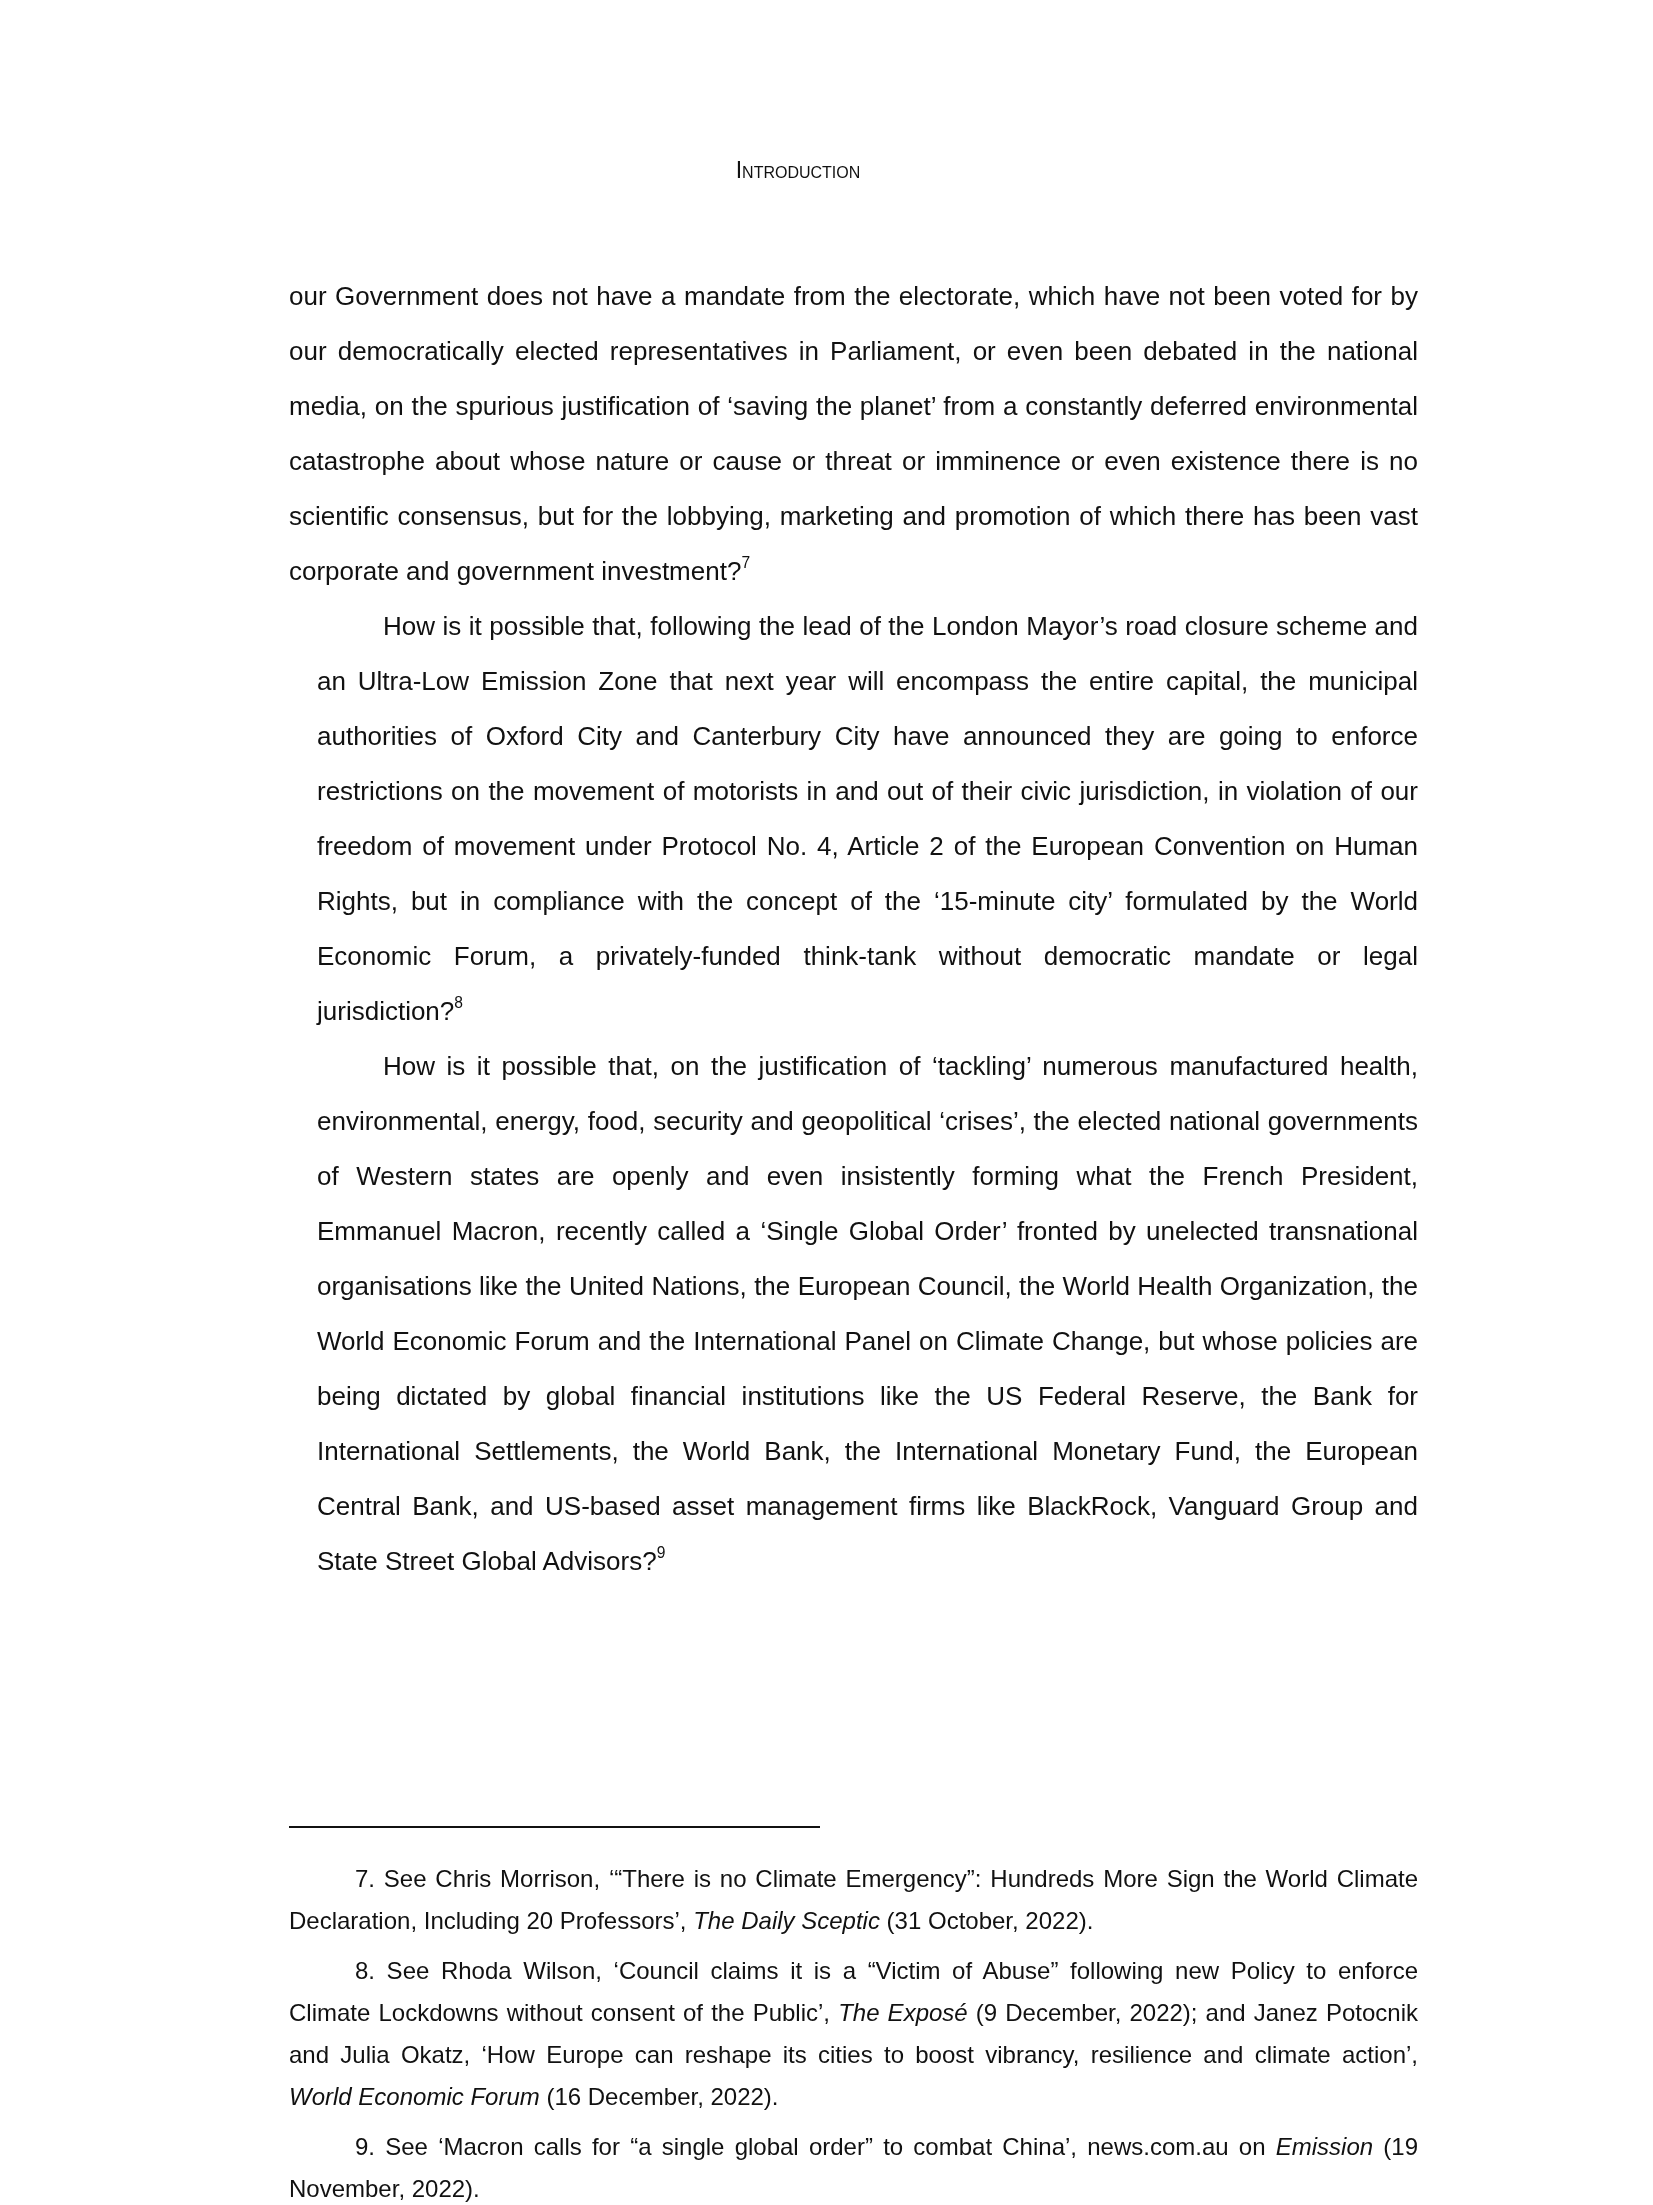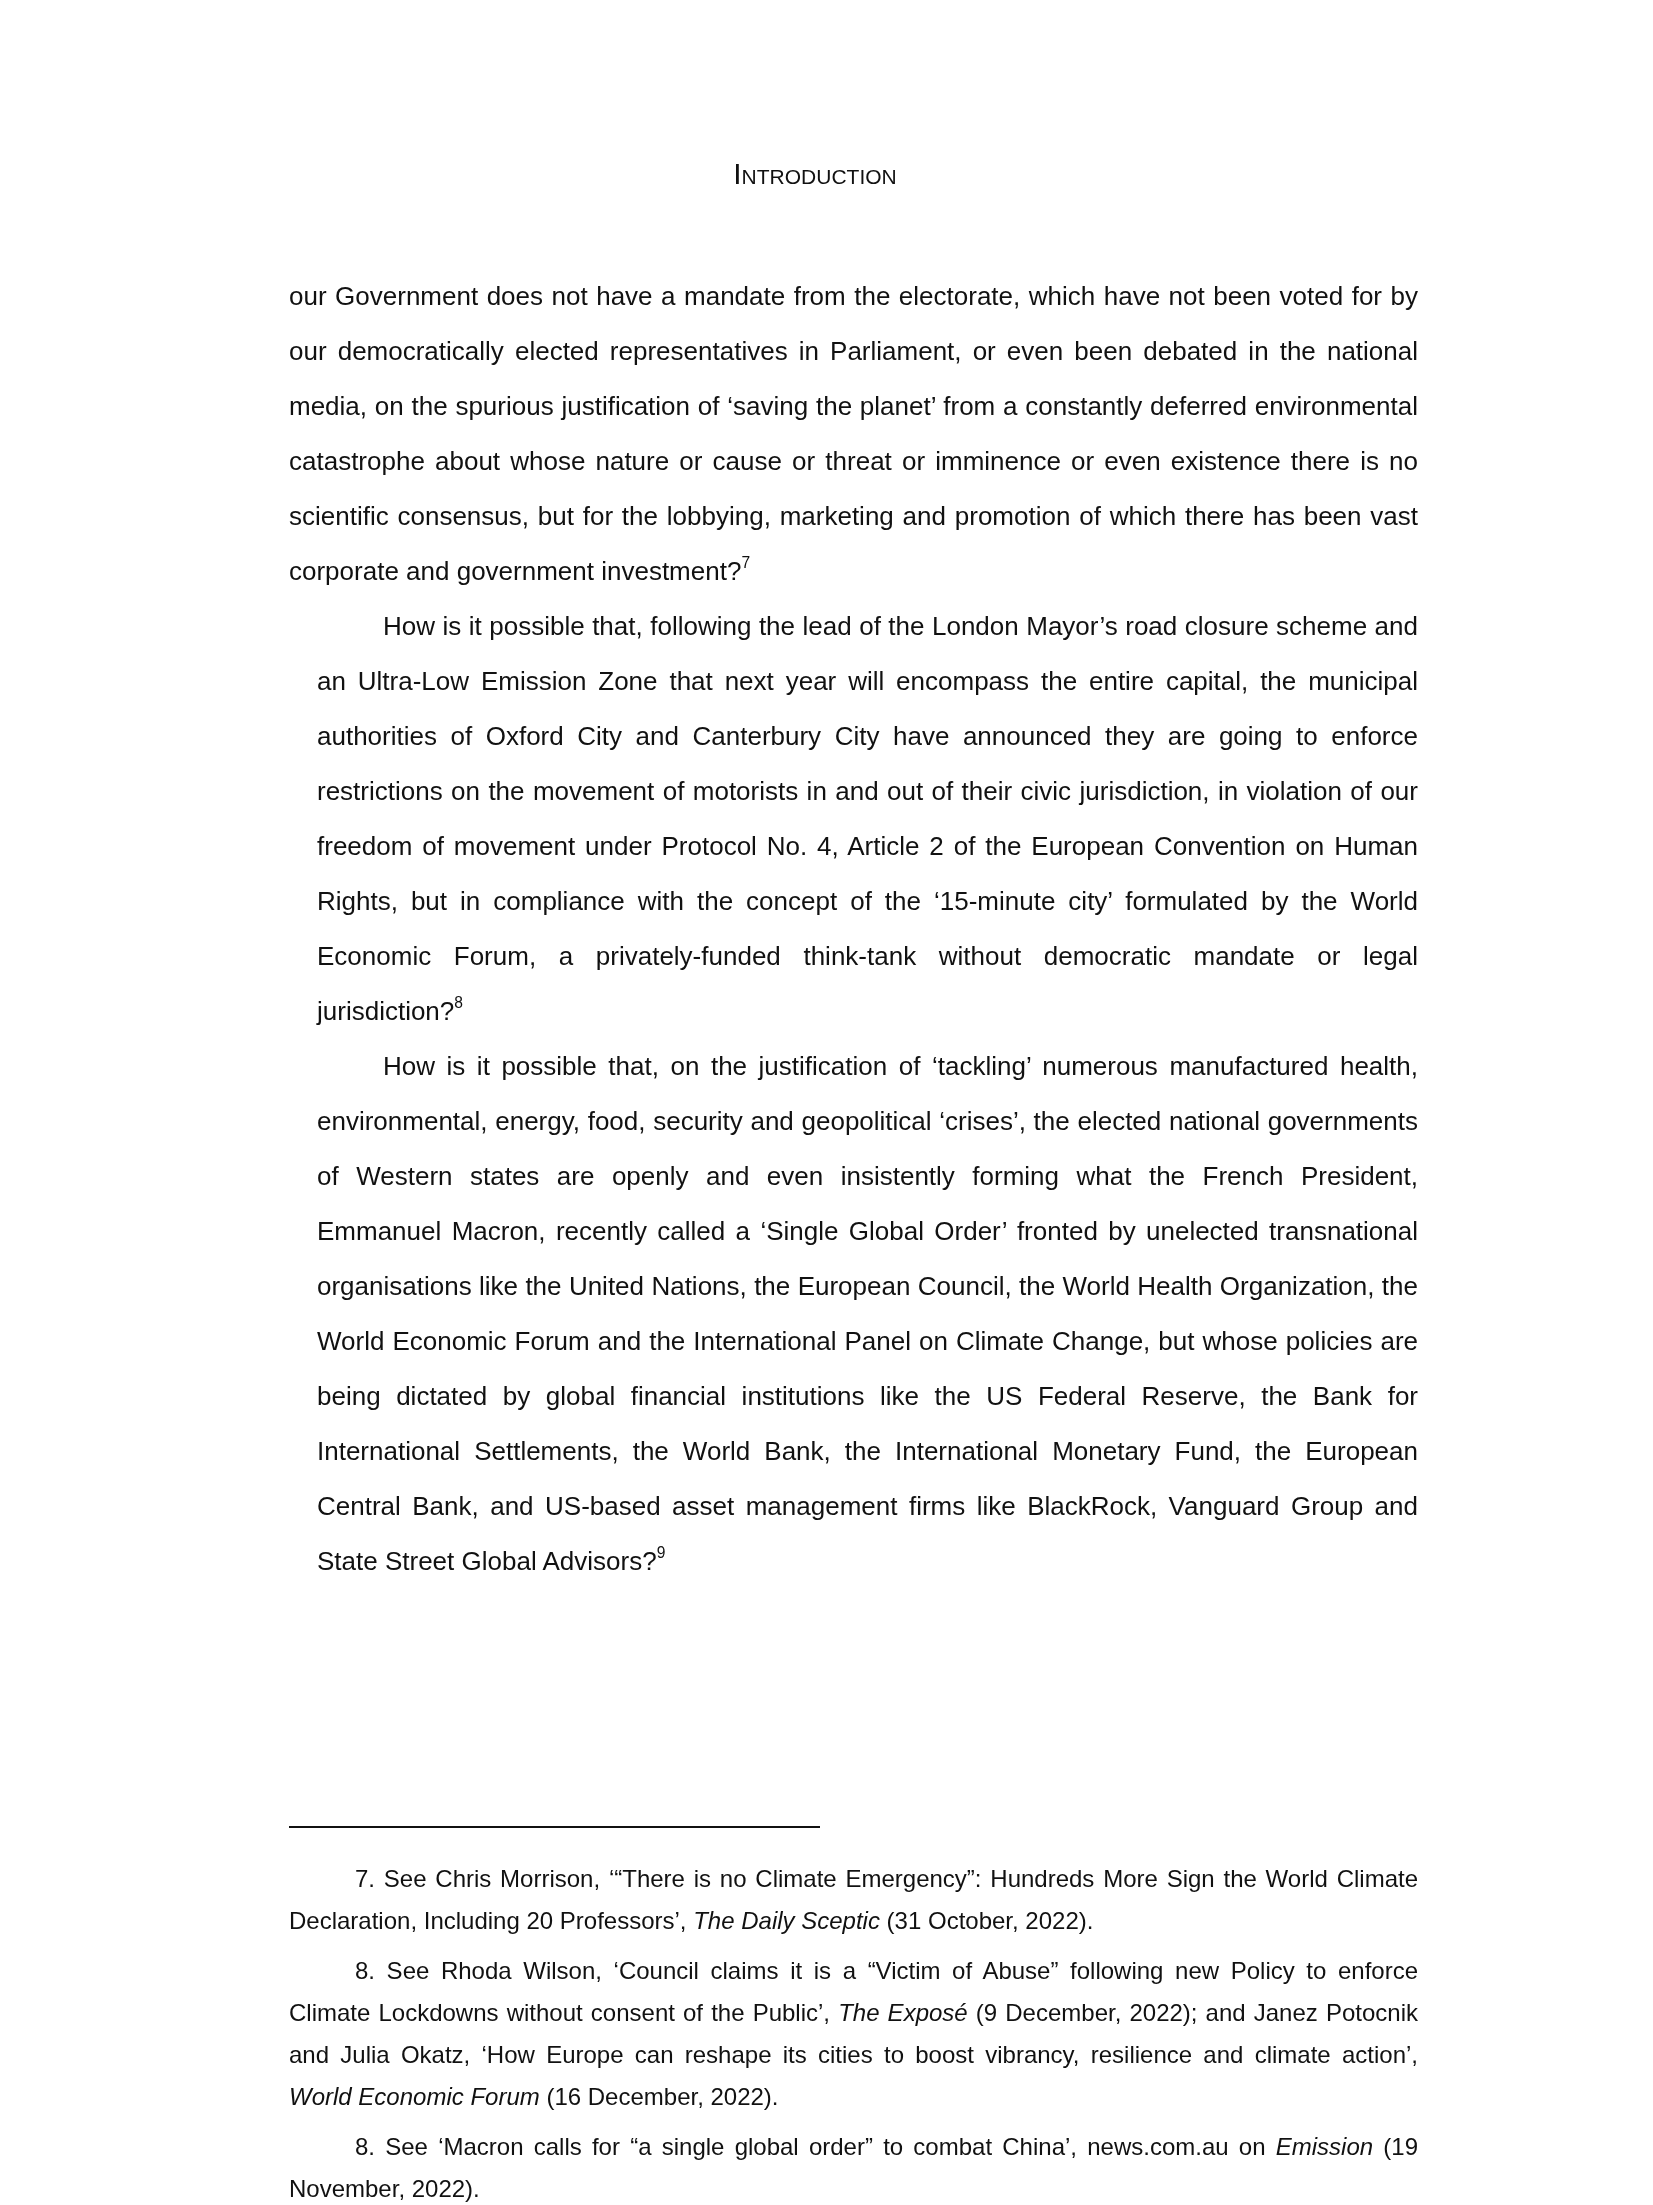--- a/index.html
+++ b/index.html
@@ -1,17 +1,17 @@
 <!DOCTYPE html>
 <html style="font-size:7px"><head>
 <meta charset="utf-8">
 <style>
   html, body { margin:0; padding:0; background:#ffffff; }
   body { width:1654px; height:2448px; position:relative; overflow:hidden; color:#111; font-family:"Liberation Sans", sans-serif; }
-  .header { position:absolute; top:157px; left:17px; width:1596px; text-align:center; font-size:30px; font-variant:small-caps; letter-spacing:0; }
+  .header { position:absolute; top:157px; left:0; width:1596px; text-align:center; font-size:23px; font-variant:small-caps; letter-spacing:0; }
   .body-text { position:absolute; top:269px; left:289px; width:1129px; font-size:26px; line-height:55px; text-align:justify; }
   .body-text p { margin:0; }
   .body-text p.indent { text-indent:66px; margin-top:0;margin-left:28px; }
   sup { font-size:0.6em; line-height:0; vertical-align:0.75em; }
   .rule { position:absolute; top:1826px; left:289px; width:531px; height:2.2px; background:#111; }
   .footnotes { position:absolute; top:1850px; left:289px; width:1129px; font-size:24px; line-height:42px; text-align:justify; }
   .footnotes p { margin:8px 0 8px 0; text-indent:66px; }
   .footnotes i { font-style:italic; }
 </style>
 </head>
@@ -23,15 +23,15 @@
   <p><span>our Government does not have a mandate from the electorate, which have not been voted for by our democratically elected representatives in Parliament, or even been debated in the national media, on the spurious justification of ‘saving the planet’ from a constantly deferred environmental catastrophe about whose nature or cause or threat or imminence or even existence there is no scientific consensus, but for the lobbying, marketing and promotion of which there has been vast corporate and government investment?</span><sup>7</sup></p>
   <p class="indent"><span>How is it possible that, following the lead of the London Mayor’s road closure scheme and an Ultra-Low Emission Zone that next year will encompass the entire capital, the municipal authorities of Oxford City and Canterbury City have announced they are going to enforce restrictions on the movement of motorists in and out of their civic jurisdiction, in violation of our freedom of movement under Protocol No. 4, Article 2 of the European Convention on Human Rights, but in compliance with the concept of the ‘15-minute city’ formulated by the World Economic Forum, a privately-funded think-tank without democratic mandate or legal jurisdiction?</span><sup>8</sup></p>
   <p class="indent"><span>How is it possible that, on the justification of ‘tackling’ numerous manufactured health, environmental, energy, food, security and geopolitical ‘crises’, the elected national governments of Western states are openly and even insistently forming what the French President, Emmanuel Macron, recently called a ‘Single Global Order’ fronted by unelected transnational organisations like the United Nations, the European Council, the World Health Organization, the World Economic Forum and the International Panel on Climate Change, but whose policies are being dictated by global financial institutions like the US Federal Reserve, the Bank for International Settlements, the World Bank, the International Monetary Fund, the European Central Bank, and US-based asset management firms like BlackRock, Vanguard Group and State Street Global Advisors?</span><sup>9</sup></p>
 </div>
 
 <div class="rule"></div>
 
 <div class="footnotes">
   <p><span>7. See Chris Morrison, ‘“There is no Climate Emergency”: Hundreds More Sign the World Climate Declaration, Including 20 Professors’, </span><i>The Daily Sceptic</i><span> (31 October, 2022).</span></p>
   <p><span>8. See Rhoda Wilson, ‘Council claims it is a “Victim of Abuse” following new Policy to enforce Climate Lockdowns without consent of the Public’, </span><i>The Exposé</i><span> (9 December, 2022); and Janez Potocnik and Julia Okatz, ‘How Europe can reshape its cities to boost vibrancy, resilience and climate action’, </span><i>World Economic Forum</i><span> (16 December, 2022).</span></p>
-  <p><span>8. See ‘Macron calls for “a single global order” to combat China’, news.com.au on </span><i>Emission</i><span> (19 November, 2022).</span></p>
+  <p><span>9. See ‘Macron calls for “a single global order” to combat China’, news.com.au on </span><i>Emission</i><span> (19 November, 2022).</span></p>
 </div>
 
 
 </body></html>

